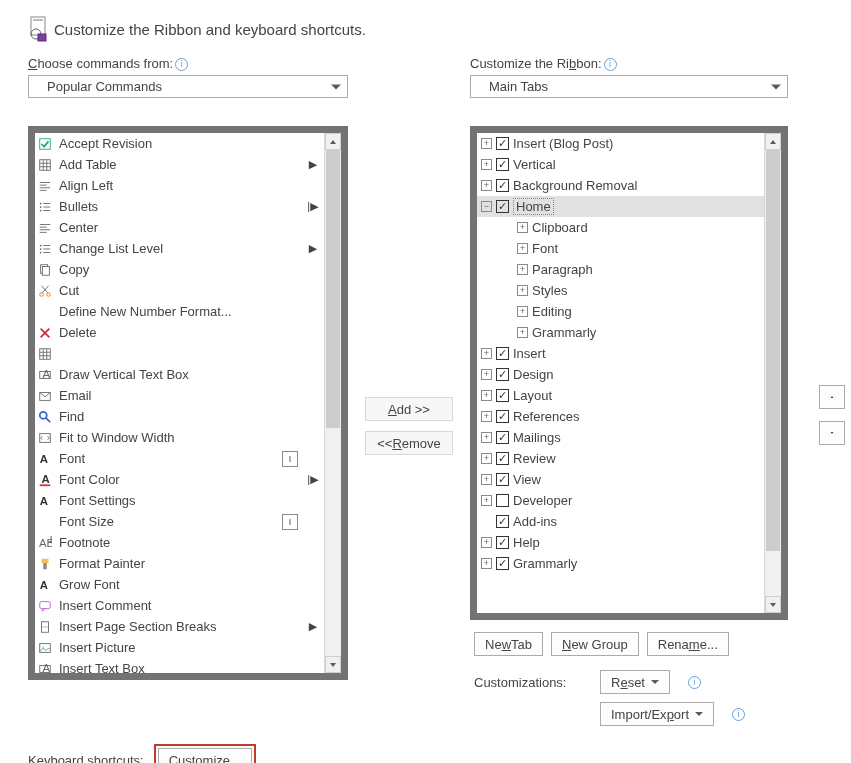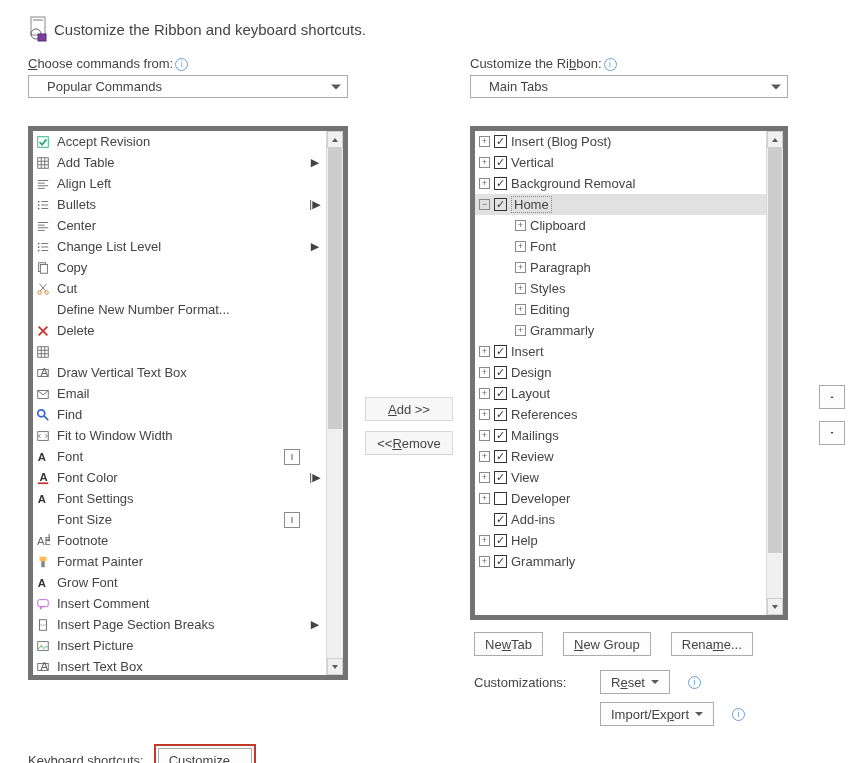--- a/index.html
+++ b/index.html
@@ -16,21 +16,21 @@
 .dropdown{border:1px solid #ababab;height:23px;display:flex;align-items:center;padding:0 18px;background:#fff;position:relative}
 .dropdown .dd-arrow{position:absolute;right:6px;top:50%;transform:translateY(-50%);width:0;height:0;border-left:5px solid transparent;border-right:5px solid transparent;border-top:5px solid #5a5a5a}
 .dd-left{width:320px}
 .dd-right{width:318px}
 .row-dropdowns{display:flex;margin-bottom:28px}
 .dd-gap{width:122px}
 .main-row{display:flex}
 .col-left{width:320px}
 .col-mid{width:122px;display:flex;flex-direction:column;align-items:center;justify-content:center;gap:10px}
 .col-right{width:318px}
-.listbox{border:5px solid #737373;height:554px;position:relative;display:flex}
+.listbox{border:7px solid #737373;height:554px;position:relative;display:flex}
 .lb-content{flex:1;overflow:hidden}
 .lb-scroll{width:17px;background:#f0f0f0;border-left:1px solid #d8d8d8;position:relative}
 .sb-arrow{height:17px;display:flex;align-items:center;justify-content:center;background:#f0f0f0;border:1px solid #cfcfcf}
 .sb-arrow svg{width:8px;height:8px}
 .sb-track{position:absolute;top:17px;bottom:17px;left:0;right:0}
 .sb-thumb{position:absolute;left:1px;right:1px;background:#cdcdcd}
 .sb-arrow.top{position:absolute;top:0;left:0;right:0}
 .sb-arrow.bot{position:absolute;bottom:0;left:0;right:0}
 .cmd-item{display:flex;align-items:center;height:21px;padding:0 4px 0 2px;gap:6px}
 .cmd-icon{width:16px;height:16px;display:flex;align-items:center;justify-content:center;flex-shrink:0}
@@ -42,21 +42,21 @@
 .tree-chk{width:13px;height:13px;border:1px solid #333;margin-right:4px;display:flex;align-items:center;justify-content:center;flex-shrink:0}
 .tree-chk.checked::after{content:"✓";font-size:11px;color:#333;line-height:11px}
 .tree-label{white-space:nowrap}
 .tree-item.selected{background:#e1e1e1}
 .tree-item.selected .tree-label{border:1px dotted #888;padding:0 2px}
 .ind1{padding-left:4px}
 .ind2{padding-left:40px}
 .btn{background:#fdfdfd;border:1px solid #ababab;height:24px;padding:0 10px;display:inline-flex;align-items:center;justify-content:center;cursor:default}
 .btn.disabled{border-color:#d8d8d8;color:#a8a8a8;background:#f7f7f7}
 .btn.mid{width:88px}
-.bottom-right-btns{display:flex;gap:20px;margin-top:12px;padding-left:4px}
+.bottom-right-btns{display:flex;gap:8px;margin-top:12px;padding-left:4px}
 .customizations{display:flex;align-items:center;gap:16px;margin-top:14px;padding-left:4px}
 .cust-label{width:110px}
 .dd-arrow-sm{width:0;height:0;border-left:4px solid transparent;border-right:4px solid transparent;border-top:4px solid #5a5a5a;margin-left:6px}
 .side-arrows{position:absolute;right:6px;top:385px;display:flex;flex-direction:column;gap:12px}
 .side-arrows .btn{width:26px;height:24px}
 .kbshort{display:flex;align-items:center;gap:10px;margin-top:18px}
 .highlight-btn{border:2px solid #c0392b;padding:2px}
 .u{text-decoration:underline}
 </style>
 </head>

